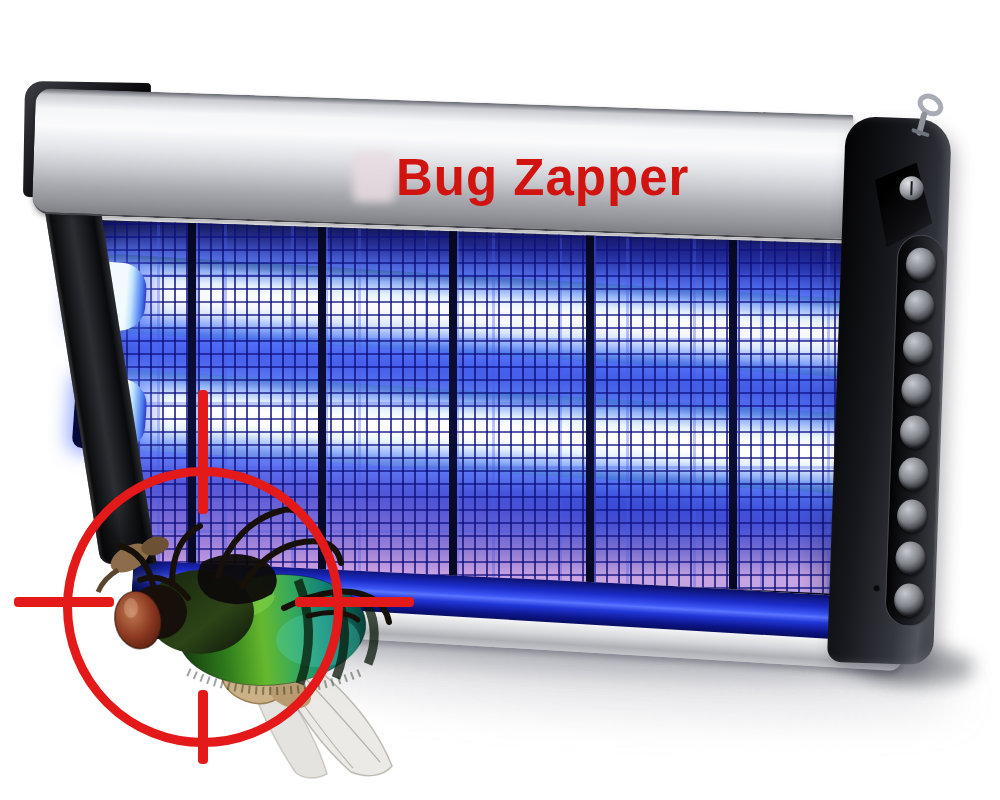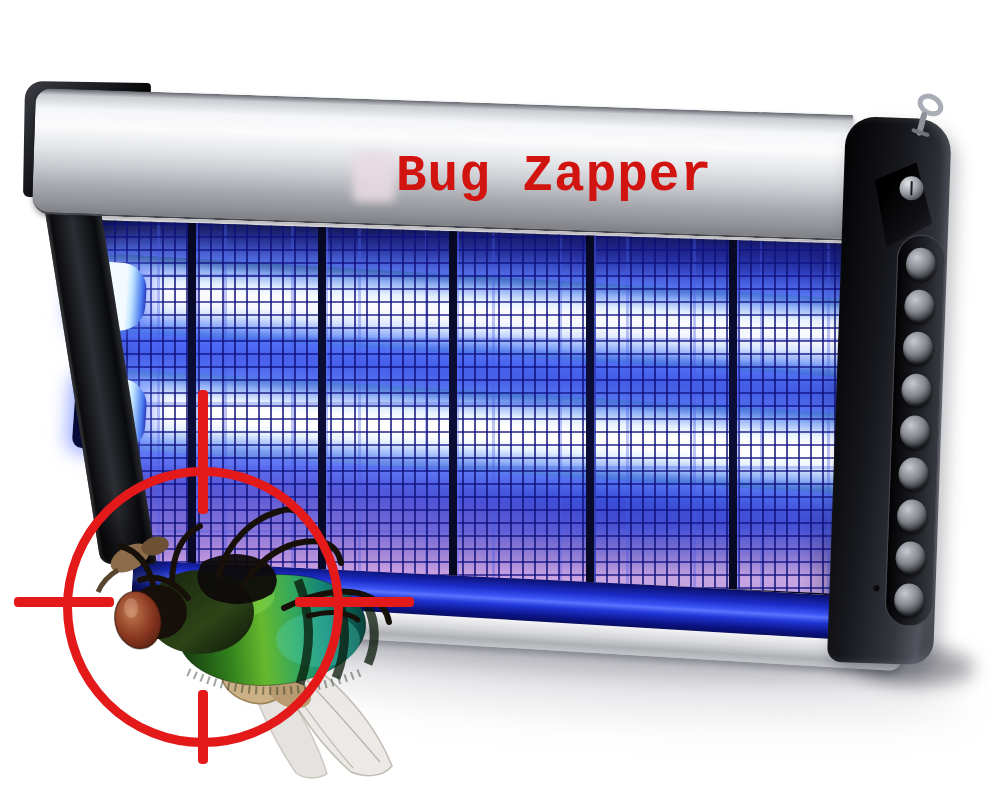--- a/index.html
+++ b/index.html
@@ -97,21 +97,21 @@
     background:linear-gradient(90deg,#020203,#1c1d22 50%,#37393f);
     display:flex;flex-direction:column;align-items:center;gap:9px;padding:12px 0;
     position:absolute;}
   .bump{position:static;width:30px;height:33px;border-radius:50%;flex:none;
     background:radial-gradient(circle at 36% 30%,#c6c9cf,#83868d 42%,#2c2e33 75%,#16171a);
     box-shadow:0 2px 3px rgba(0,0,0,.6),inset 0 -2px 3px rgba(0,0,0,.5);}
   .cap-dot{left:44px;top:468px;width:6px;height:6px;border-radius:50%;background:#0a0a0c;}
 
   
   .title{left:396px;top:148px;width:auto;
-    font-family:Liberation Mono, monospace;font-weight:bold;font-size:51px;
+    font-family:Liberation Sans, sans-serif;font-weight:bold;font-size:51px;
     letter-spacing:1px;color:var(--title-red,#d21410);white-space:nowrap;text-align:center;}
   .title-smudge{left:353px;top:152px;width:42px;height:50px;border-radius:6px;
     background:#e9dce2;opacity:.85;filter:blur(4px);}
 
   
   .fly{left:70px;top:490px;width:345px;height:290px;}
 
   
   .reticle-circle{left:63px;top:467px;width:280px;height:280px;border-radius:50%;
     border:9px solid var(--target-red,#e3191a);}

